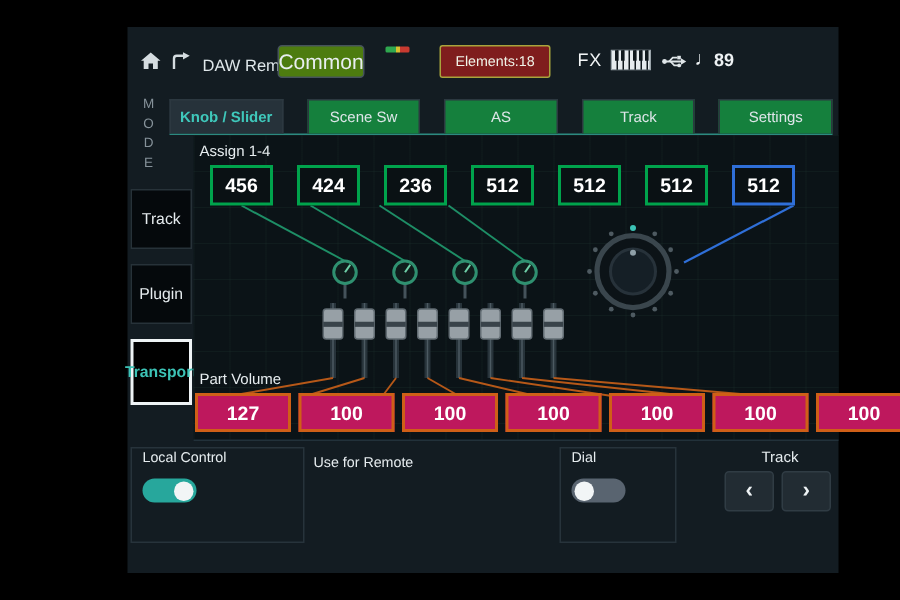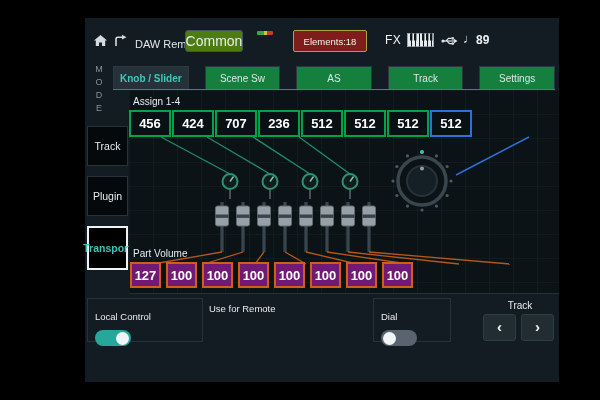--- a/index.html
+++ b/index.html
@@ -41,30 +41,30 @@
   .panel{left:44px;top:72px;width:430px;height:204px;background:#0b1317;
     background-image:linear-gradient(rgba(46,82,70,.14) 1px,transparent 1px),
       linear-gradient(90deg,rgba(46,82,70,.14) 1px,transparent 1px);
     background-size:24px 24px;border-bottom:1px solid #22313a}
   .overlay-svg{left:0;top:0;width:474px;height:364px;pointer-events:none}
 
   .section-label{font-size:10px;color:#e6ecef}
   .assign-label{left:48px;top:78px}
   .pv-label{left:48px;top:230px}
 
-  .assign-row{left:44px;top:92px;display:flex;gap:1px;z-index:2}
+  .assign-row{left:55px;top:92px;display:flex;gap:16px;z-index:2}
   .val-box{width:42px;height:27px;background:#0a1114;border:2px solid #00a34c;
     color:#fff;font-size:13px;font-weight:bold;display:flex;align-items:center;justify-content:center}
   .val-box.selected{border-color:#2f6fd8}
   .vol-row{left:45px;top:244px;display:flex;gap:5px;z-index:2}
-  .vol-box{width:31px;height:26px;background:#701a75;border:2px solid #cf5f17;
+  .vol-box{width:64px;height:26px;background:#be185d;border:2px solid #cf5f17;
     color:#fff;font-size:13px;font-weight:bold;display:flex;align-items:center;justify-content:center}
 
   
-  .cell{border:1px solid #27333b;padding:12px 7px;height:44px}
+  .cell{border:1px solid #27333b;padding:1px 7px;height:64px}
   .cell-label{font-size:9.5px;color:#e6ecef;white-space:nowrap}
   .local-cell{left:2px;top:280px;width:116px}
   .remote-label{left:124px;top:285px;font-size:9.5px;color:#e6ecef}
   .cursor-cell{left:205px;top:280px;width:78px}
   .dial-cell{left:288px;top:280px;width:78px}
   .track-label{left:404px;top:282px;width:62px;text-align:center;font-size:10px;color:#e6ecef}
   .arrows{left:398px;top:296px;display:flex;gap:5px}
   .arrow-btn{width:33px;height:27px;background:#222c33;border:1px solid #303c44;border-radius:3px;
     color:#eef3f5;font-size:15px;font-weight:bold;display:flex;align-items:center;justify-content:center;padding-bottom:2px}
 
@@ -254,21 +254,20 @@
         <line x1="242" y1="234" x2="323" y2="246"></line>
         <line x1="263" y1="234" x2="374" y2="246"></line>
         <line x1="284" y1="234" x2="425" y2="246"></line>
       </g>
     </svg>
 
     <div class="abs section-label assign-label">Assign 1-4</div>
     <div class="abs assign-row">
       <div class="val-box">456</div>
       <div class="val-box">424</div>
-      <div class="val-box">707</div>
       <div class="val-box">236</div>
       <div class="val-box">512</div>
       <div class="val-box">512</div>
       <div class="val-box">512</div>
       <div class="val-box selected">512</div>
     </div>
 
     <div class="abs section-label pv-label">Part Volume</div>
     <div class="abs vol-row">
       <div class="vol-box">127</div>

